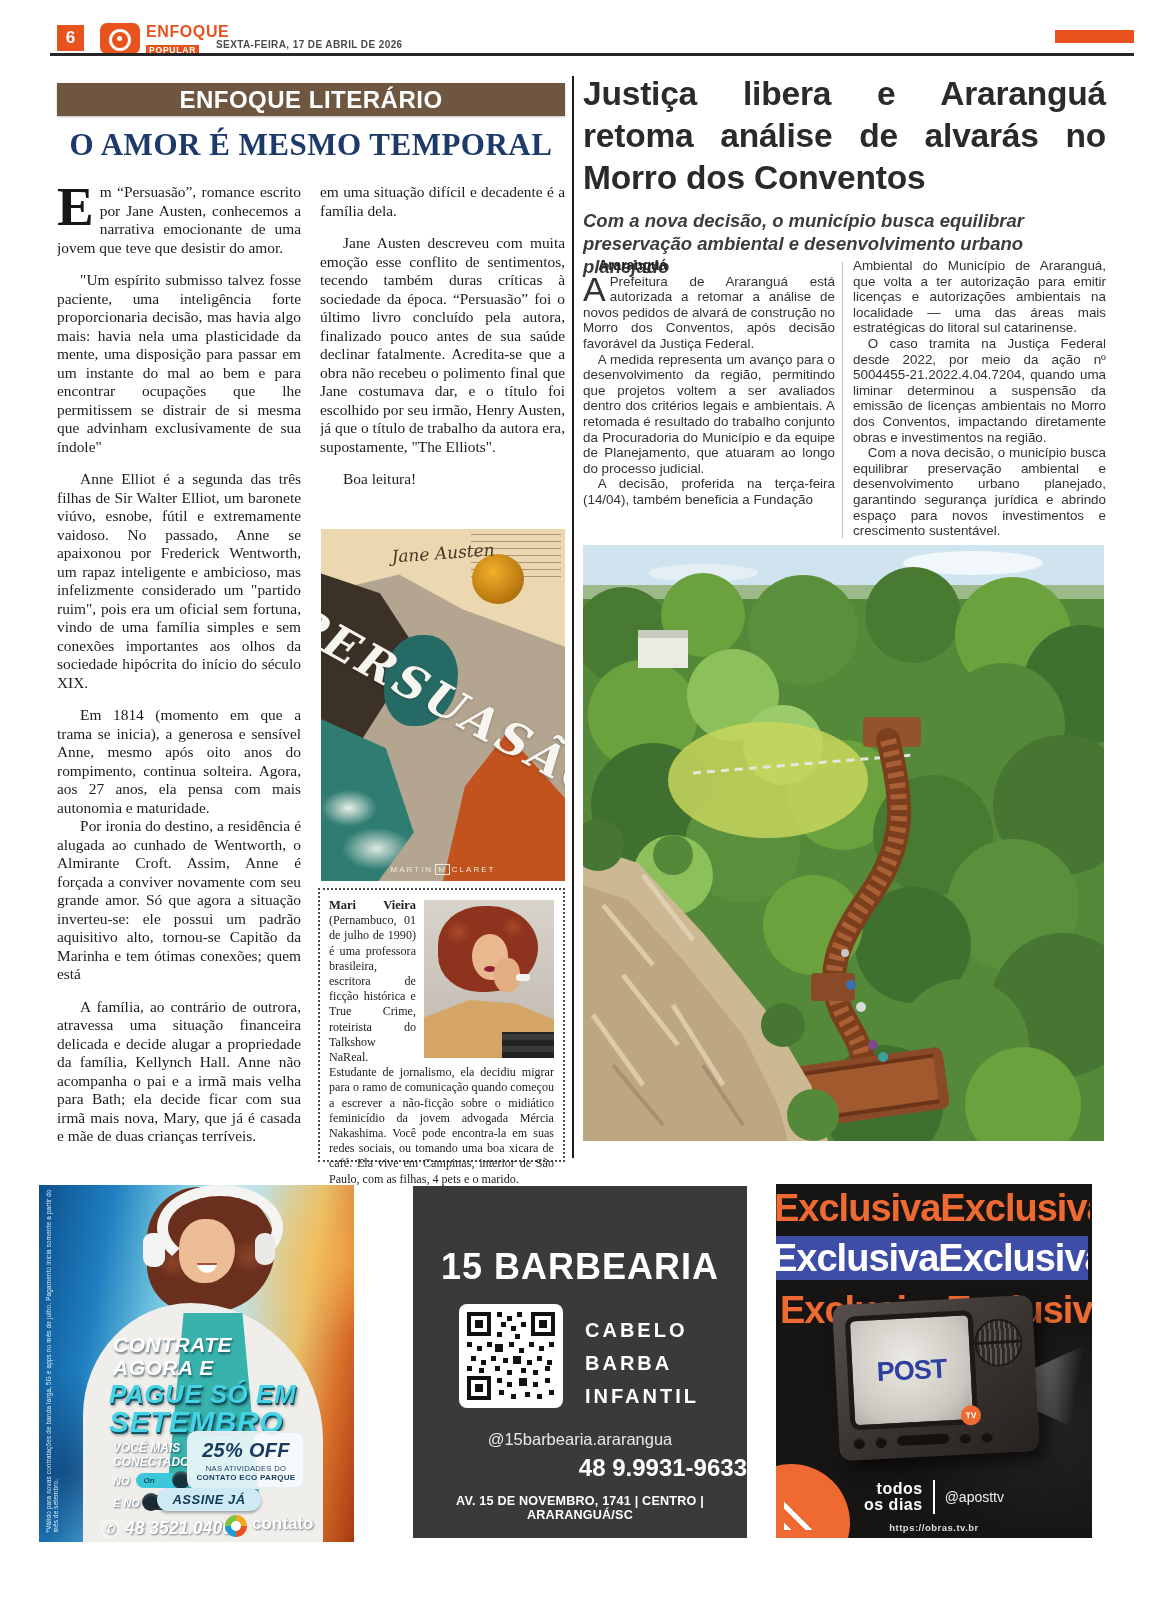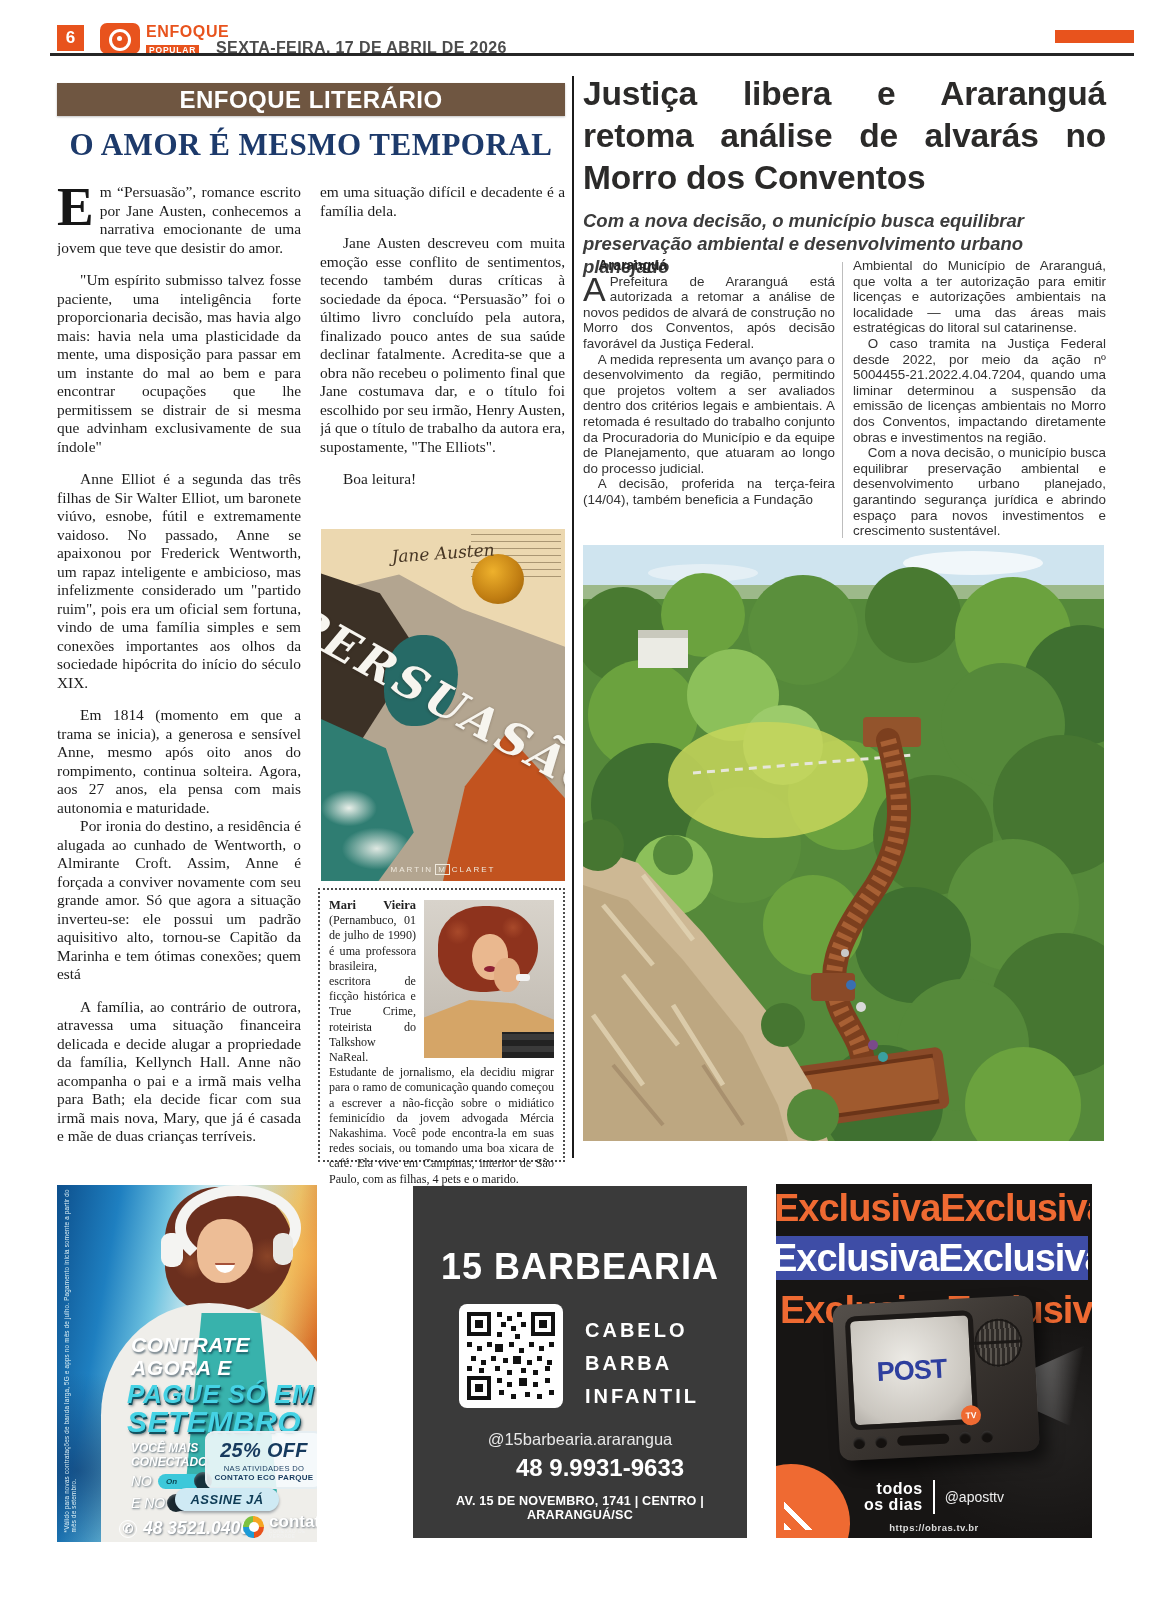--- a/index.html
+++ b/index.html
@@ -10,21 +10,21 @@
   
   .pgnum{left:57px;top:25px;width:27px;height:26px;background:#e8531d;color:#fff;
          display:flex;align-items:center;justify-content:center;font-weight:700;font-size:17px;}
   .brandbox{left:100px;top:23px;width:40px;height:31px;background:#e8531d;border-radius:7px;}
   .brandbox .lens{position:absolute;left:9px;top:6px;width:16px;height:16px;border:3px solid #fff;border-radius:50%;}
   .brandbox .lensdot{position:absolute;left:17px;top:13px;width:5px;height:5px;background:#fff;border-radius:50%;}
   .brandtxt{left:146px;top:24px;line-height:1;}
   .bt1{color:#e8531d;font-weight:700;font-size:16px;letter-spacing:.6px;}
   .bt2{display:inline-block;background:#e8531d;color:#fff;font-size:8.5px;font-weight:700;
        letter-spacing:.8px;padding:1px 3px;margin-top:1px;}
-  .hdate{left:216px;top:39px;font-size:16px;color:#4c4c4c;letter-spacing:.4px;font-weight:700;}
+  .hdate{left:216px;top:39px;font-size:10px;color:#4c4c4c;letter-spacing:.4px;font-weight:700;}
   .topbar{left:1055px;top:30px;width:79px;height:13px;background:#e8531d;}
   .toprule{left:50px;top:53px;width:1084px;height:3px;background:#262626;}
   .vdivider{left:572px;top:76px;width:2px;height:1082px;background:#1b1b1b;}
 
   
   .lit-banner{left:57px;top:83px;width:508px;height:33px;background:#6f5641;color:#fff;
               display:flex;align-items:center;justify-content:center;font-size:24px;font-weight:700;letter-spacing:.5px;
               box-shadow:0 1px 2px rgba(0,0,0,.25);}
   .lit-title{left:57px;top:127px;width:508px;text-align:center;font-family:"Liberation Serif",serif;
              font-size:31px;font-weight:700;color:#1d3a6b;letter-spacing:.5px;}
@@ -99,25 +99,25 @@
   .n-coldiv{left:842px;top:262px;width:1px;height:276px;background:#bdbdbd;}
   .n-dateline{font-weight:700;margin:0 0 9px 0;text-indent:1.1em;font-size:13.8px;color:#222;}
   .n-dcap{float:left;font-size:34px;line-height:28px;padding:1px 4px 0 0;color:#333;}
   .n-photo{left:583px;top:545px;width:521px;height:596px;overflow:hidden;background:#4f8637;}
   .n-photo svg{display:block;}
 
   
   .ad{overflow:hidden;}
 
   
-  .ad1{left:57px;top:1185px;width:248px;height:357px;color:#fff;
+  .ad1{left:39px;top:1185px;width:315px;height:357px;color:#fff;
        background:
         radial-gradient(180px 140px at 8% 80%,rgba(10,40,90,.55) 0%,rgba(10,40,90,0) 70%),
         radial-gradient(160px 120px at 95% 20%,rgba(255,190,80,.5) 0%,rgba(255,190,80,0) 70%),
-        linear-gradient(100deg,#0d4f8c 0%,#1e7fc0 20%,#6fc3e0 36%,#cde9ef 48%,#bfe2e8 58%,#e8c06a 76%,#d9702a 88%,#a83a12 100%); padding-left: 12px;}
+        linear-gradient(100deg,#0d4f8c 0%,#1e7fc0 20%,#6fc3e0 36%,#cde9ef 48%,#bfe2e8 58%,#e8c06a 76%,#d9702a 88%,#a83a12 100%);}
   .w-hair{position:absolute;left:108px;top:2px;width:128px;height:126px;background:
           radial-gradient(24px 24px at 20% 60%,#8a4427 0%,rgba(138,68,39,0) 70%),
           radial-gradient(26px 26px at 80% 55%,#8a4427 0%,rgba(138,68,39,0) 70%),#6b2f1e;
           border-radius:46% 54% 58% 42%;}
   .w-band{position:absolute;left:118px;top:0px;width:104px;height:64px;border:11px solid #f4f4f2;
           border-bottom-color:transparent;border-left-color:#f4f4f2;border-radius:50%;}
   .w-cup{position:absolute;left:104px;top:48px;width:22px;height:34px;background:#f4f4f2;border-radius:9px;}
   .w-cup2{position:absolute;left:216px;top:48px;width:20px;height:32px;background:#e9e9e5;border-radius:9px;}
   .w-face{position:absolute;left:140px;top:34px;width:56px;height:64px;background:#edbd96;border-radius:48% 52% 55% 45%;}
   .w-smile{position:absolute;left:158px;top:78px;width:20px;height:8px;background:#fff;border-radius:0 0 10px 10px;border-top:2px solid #a5523a;}
@@ -127,21 +127,21 @@
   .ad1-fine{position:absolute;left:-160px;bottom:175px;width:345px;transform:rotate(-90deg);
             font-size:6.3px;color:#dff1f6;letter-spacing:.2px;text-align:left;}
   .a1-l1{position:absolute;left:74px;top:148px;font-style:italic;font-weight:700;font-size:21px;
          letter-spacing:.5px;text-shadow:1px 2px 2px rgba(0,30,50,.55);line-height:23px;}
   .a1-l3{position:absolute;left:70px;top:196px;font-style:italic;font-weight:700;color:#45d2e4;
          font-size:26px;line-height:27px;letter-spacing:.5px;
          text-shadow:1px 2px 0 #12505e,2px 3px 3px rgba(0,20,30,.5);}
   .a1-conn{position:absolute;left:74px;top:256px;font-style:italic;font-weight:700;font-size:12px;
            line-height:14px;text-shadow:1px 1px 2px rgba(0,30,50,.6);}
   .tg{position:absolute;left:74px;display:flex;align-items:center;gap:6px;}
-  .tg-lab{font-style:italic;font-weight:400;font-size:14px;color:#fff;text-shadow:1px 1px 2px rgba(0,30,50,.6);}
+  .tg-lab{font-style:italic;font-weight:700;font-size:11px;color:#fff;text-shadow:1px 1px 2px rgba(0,30,50,.6);}
   .pill{position:relative;width:42px;height:15px;border-radius:8px;font-style:italic;font-weight:700;
         font-size:8px;line-height:15px;}
   .pill-on{background:#3cc8da;color:#0b4a56;padding-left:8px;}
   .pill-on::after{content:"";position:absolute;right:-4px;top:-2px;width:18px;height:18px;border-radius:50%;
                   background:#16323c;box-shadow:inset 0 2px 3px rgba(255,255,255,.25);}
   .pill-off{background:#2e3d46;color:#cfe4ea;text-align:right;padding-right:8px;}
   .pill-off::before{content:"";position:absolute;left:-4px;top:-2px;width:18px;height:18px;border-radius:50%;
                     background:#1b2930;box-shadow:inset 0 2px 3px rgba(255,255,255,.2);}
   .a1-offer{position:absolute;left:148px;top:246px;width:106px;border:2px solid #e6eef2;border-radius:9px;
             background:rgba(246,251,253,.88);color:#173a5e;text-align:center;padding:6px 4px 5px;}
@@ -163,21 +163,21 @@
   .a1-logo .ltag{font-size:4.6px;letter-spacing:.6px;color:#f2f2f2;}
 
   
   .ad2{left:413px;top:1186px;width:334px;height:352px;background:#3a3a3a;color:#fff;}
   .a2-title{position:absolute;left:0;top:38px;width:100%;text-align:center;font-weight:700;
             font-size:36px;letter-spacing:1px;margin-top:22px;}
   .a2-qr{position:absolute;left:46px;top:118px;width:104px;height:104px;background:#fff;border-radius:8px;
          display:flex;align-items:center;justify-content:center;}
   .a2-services{position:absolute;left:172px;top:128px;font-weight:700;font-size:20px;letter-spacing:3px;line-height:33px;}
   .a2-handle{position:absolute;left:0;top:244px;width:100%;text-align:center;font-size:16.5px;color:#e8e8e8;}
-  .a2-phone{position:absolute;left:0;top:268px;width:100%;text-align:center;font-weight:700;font-size:24px;padding-left:20px;}
+  .a2-phone{position:absolute;left:0;top:268px;width:100%;text-align:right;font-weight:700;font-size:24px;}
   .a2-addr{position:absolute;left:0;top:308px;width:100%;text-align:center;font-weight:700;font-size:12.6px;letter-spacing:.2px;}
 
   
   .ad3{left:776px;top:1184px;width:316px;height:354px;background:
        radial-gradient(200px 160px at 85% 70%,rgba(255,255,255,.06) 0%,rgba(255,255,255,0) 70%),#171514;}
   .ex-row{position:absolute;left:0;width:100%;font-weight:700;font-size:38px;letter-spacing:-1px;
           white-space:nowrap;overflow:hidden;line-height:44px;}
   .ex1{top:2px;color:#ef6a32;padding-left:4px;margin-left:-6px;}
   .ex2{top:52px;background:#3e4da6;color:#fff;padding-left:2px;margin-left:-6px;height:44px;}
   .ex3{top:104px;color:#ef6a32;padding-left:10px;margin-left:-6px;}

